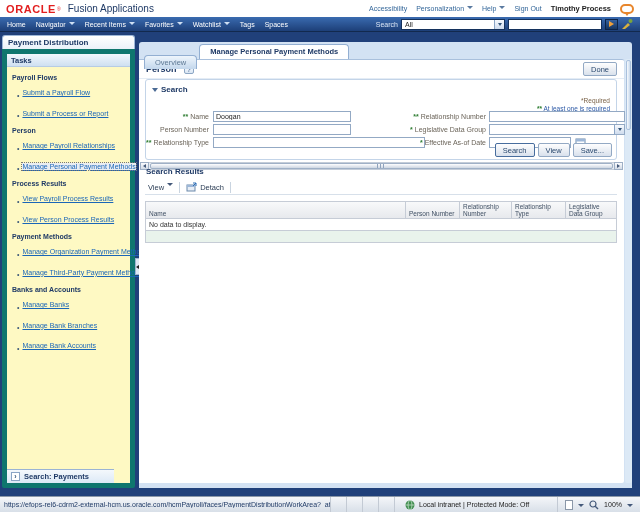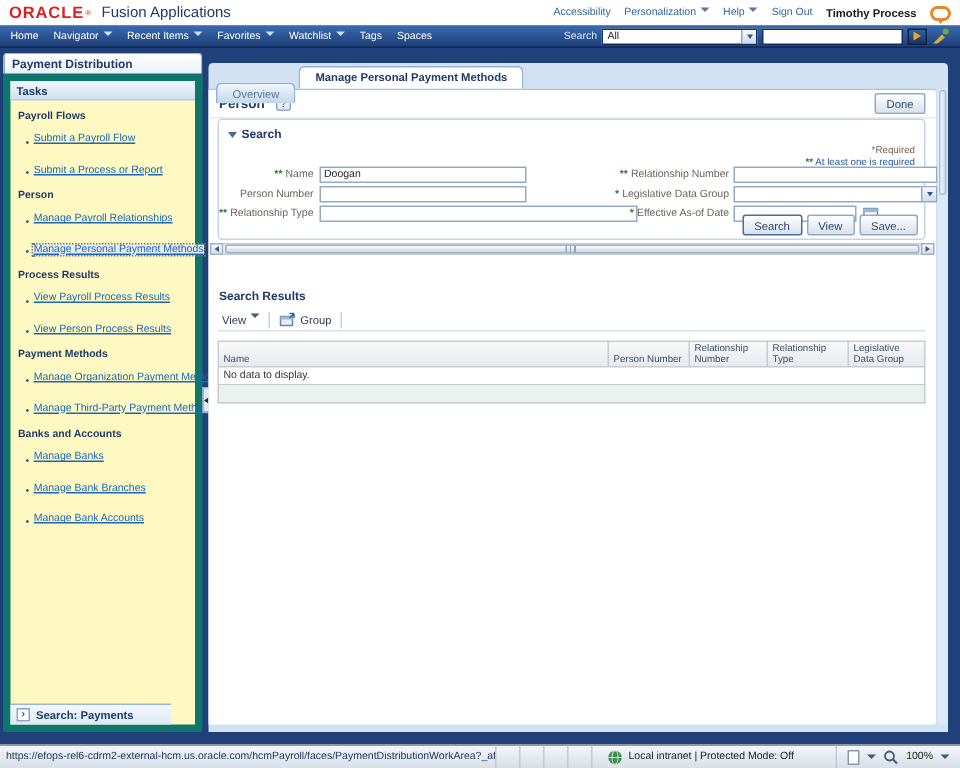--- a/index.html
+++ b/index.html
@@ -119,21 +119,21 @@
   .hs-arrow { width:9px; height:8px; background:linear-gradient(#fbfcfe,#d3dbe6); border:1px solid #9fb0c6;
               display:flex; align-items:center; justify-content:center; cursor:pointer; }
   .hs-arrow.left::after { content:""; border-top:2px solid transparent; border-bottom:2px solid transparent; border-right:3px solid #44597a; }
   .hs-arrow.right::after { content:""; border-top:2px solid transparent; border-bottom:2px solid transparent; border-left:3px solid #44597a; }
   .hs-track { flex:1; position:relative; background:#e7ebf1; border-top:1px solid #c3ccd8; border-bottom:1px solid #c3ccd8; }
   .hs-thumb { position:absolute; left:1px; right:1px; top:0; bottom:0; background:linear-gradient(#fdfdfe,#cdd6e2);
               border:1px solid #9fb0c6; border-radius:2px; display:flex; align-items:center; justify-content:center; cursor:grab; }
   .grip { width:9px; height:4px; background:repeating-linear-gradient(90deg,#8fa3bd 0 1px,transparent 1px 3px); }
 
   
-  .results { position:absolute; left:6px; right:7px; top:130px; }
+  .results { position:absolute; left:6px; right:7px; top:104px; }
   .r-title { font-size:8px; font-weight:bold; color:#1f3a66; margin:3px 0 4px 1px; }
   .r-toolbar { height:15px; border-bottom:1px solid #d7e0ea; display:flex; align-items:center; gap:6px; padding:0 3px; }
   .view-menu { display:flex; align-items:flex-start; gap:3px; font-size:7.5px; color:#2b3d55; cursor:pointer; }
   .caret-dk::after { content:""; display:inline-block; border-left:3px solid transparent; border-right:3px solid transparent; border-top:3px solid #44597a; }
   .tsep { width:1px; height:11px; background:#c9d4e0; }
   .detach { display:flex; align-items:center; gap:3px; font-size:7.5px; color:#2b3d55; cursor:pointer; }
   .rtable { margin-top:6px; }
   .thead { display:flex; background:linear-gradient(#f8f9fa,#e7e9ed); border:1px solid #c6ccd6; }
   .th { font-size:6.5px; color:#3f4f63; padding:1px 3px; border-right:1px solid #c6ccd6;
         display:flex; align-items:flex-end; min-height:16px; cursor:pointer; line-height:7px; }
@@ -338,21 +338,21 @@
           <span class="view-menu caret-dk">
               <span>View</span>
             </span>
           <span class="tsep"></span>
           <span class="detach">
             <svg width="11" height="10">
               <rect x="1" y="3" width="8" height="6" fill="#e8eef6" stroke="#6b89ab"></rect>
               <rect x="1" y="3" width="8" height="2" fill="#9db7d8"></rect>
               <path d="M7 4 L10 1 M10 1 L10 4 M10 1 L7 1" stroke="#2a6db5" fill="none"></path>
             </svg>
-            <span>Group</span>
+            <span>Detach</span>
           </span>
           <span class="tsep"></span>
         </div>
         <div class="rtable">
           <div class="thead">
             <span class="th" style="width:260px;">Name</span>
             <span class="th" style="width:54px;">Person Number</span>
             <span class="th" style="width:52px;">Relationship Number</span>
             <span class="th" style="width:54px;">Relationship Type</span>
             <span class="th">Legislative Data Group</span>

